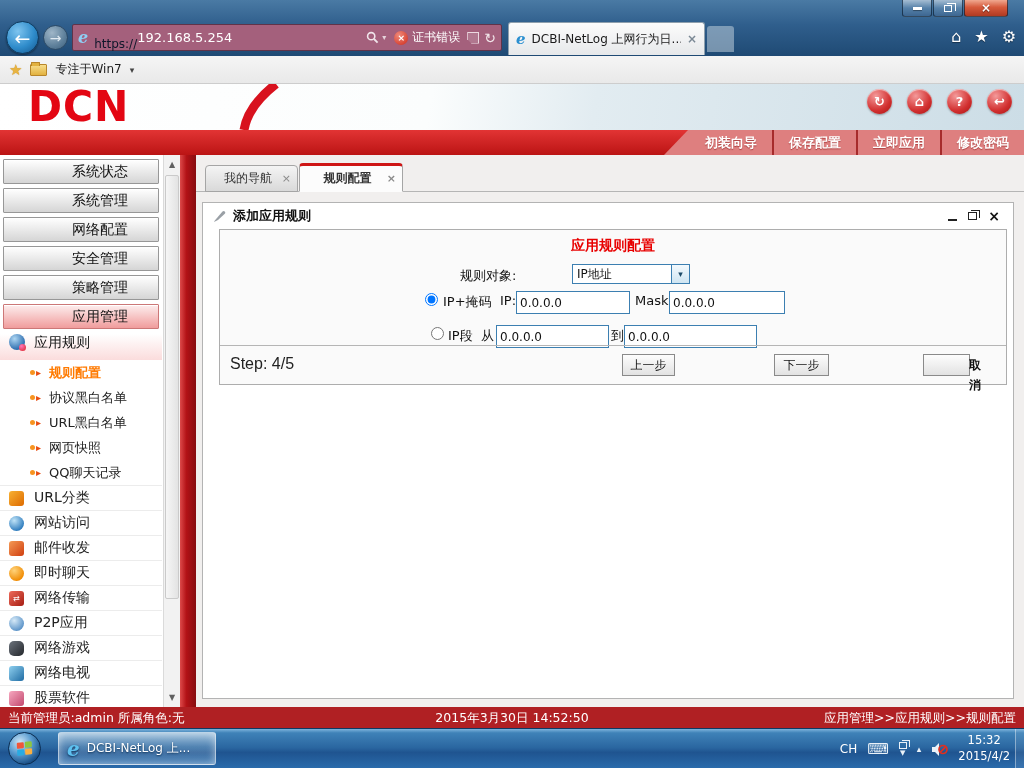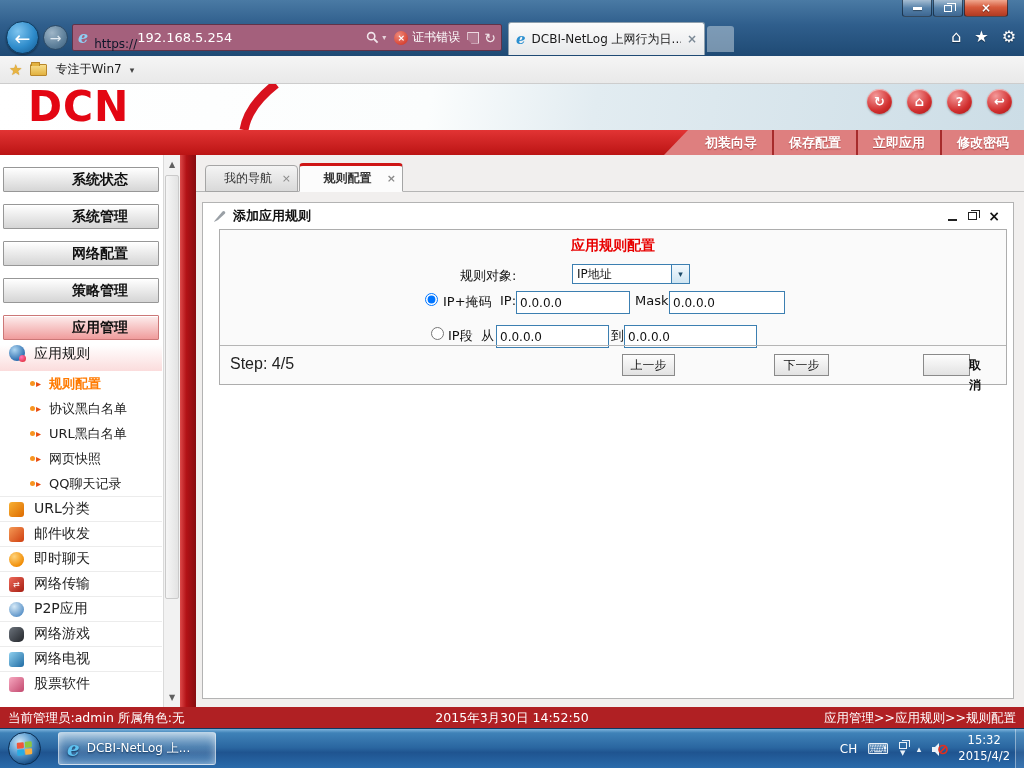--- a/index.html
+++ b/index.html
@@ -82,21 +82,21 @@
              background:linear-gradient(#e23434,#bb1414); }
   .band-tabs { position:absolute; right:0; top:0; height:25px; display:flex; align-items:center;
                background:#de7f7f; clip-path:polygon(24px 0,100% 0,100% 100%,0 100%); padding-left:26px; }
   .band-btn { color:#fff; font-size:13px; font-weight:bold; padding:0 15px; line-height:25px;
               border-left:2px solid #a62b2b; white-space:nowrap; text-shadow:0 1px 1px rgba(120,0,0,.5); }
   .band-btn:first-child { border-left:none; }
 
   
   .sidebar { position:absolute; left:0; top:155px; width:180px; height:552px; background:#fff; overflow:hidden; }
   .side-inner { position:absolute; left:0; top:0; width:162px; }
-  .sbtn { margin:12px 3px 0 3px; height:25px; line-height:23px; text-align:center; font-size:14px; font-weight:bold;
+  .sbtn { margin:4px 3px 0 3px; height:25px; line-height:23px; text-align:center; font-size:14px; font-weight:normal;
           color:#111; background:linear-gradient(#ffffff,#d5d5d5); border:1px solid #979797; border-radius:1px;
           box-shadow:inset 0 1px 0 #fff;padding-left:38px; }
   .sbtn.active { background:linear-gradient(#fdeeee,#f09c9c); border-color:#c77; }
   .group-row { margin-top:5px; height:26px; display:flex; align-items:flex-start; gap:9px; padding-left:9px;
                font-size:14px; color:#111; background:linear-gradient(#ffffff,#fbdcdc); }
   .app-ic { width:16px; height:16px; border-radius:50%;
             background:radial-gradient(circle at 35% 30%,#aed6f2,#2f6fb0 70%); position:relative; }
   .app-ic::after { content:""; position:absolute; right:-1px; bottom:-1px; width:7px; height:7px;
             border-radius:50%; background:radial-gradient(circle at 35% 30%,#f7b,#d22); }
   .subitem { height:25px; display:flex; align-items:center; gap:8px; padding-left:30px; font-size:13px; color:#222; }
@@ -301,20 +301,21 @@
       <span class="band-btn">立即应用</span>
       <span class="band-btn">修改密码</span>
     </div>
   </div>
 
   <div class="sidebar">
     <div class="side-inner">
       <div class="sbtn">系统状态</div>
       <div class="sbtn">系统管理</div>
       <div class="sbtn">网络配置</div>
+      <div class="sbtn">安全管理</div>
       <div class="sbtn">策略管理</div>
       <div class="sbtn active">应用管理</div>
 
       <div class="group-row">
         <span class="app-ic"></span>
         <span>应用规则</span>
       </div>
 
       <div class="subitem active">
         <span class="bullet">▸</span>
@@ -333,20 +334,24 @@
         <span>网页快照</span>
       </div>
       <div class="subitem">
         <span class="bullet">▸</span>
         <span>QQ聊天记录</span>
       </div>
 
       <div class="iitem">
         <span class="ii ic-url"></span>
         <span>URL分类</span>
+      </div>
+      <div class="iitem">
+        <span class="ii ic-web"></span>
+        <span>网站访问</span>
       </div>
       <div class="iitem">
         <span class="ii ic-mail"></span>
         <span>邮件收发</span>
       </div>
       <div class="iitem">
         <span class="ii ic-im"></span>
         <span>即时聊天</span>
       </div>
       <div class="iitem">

